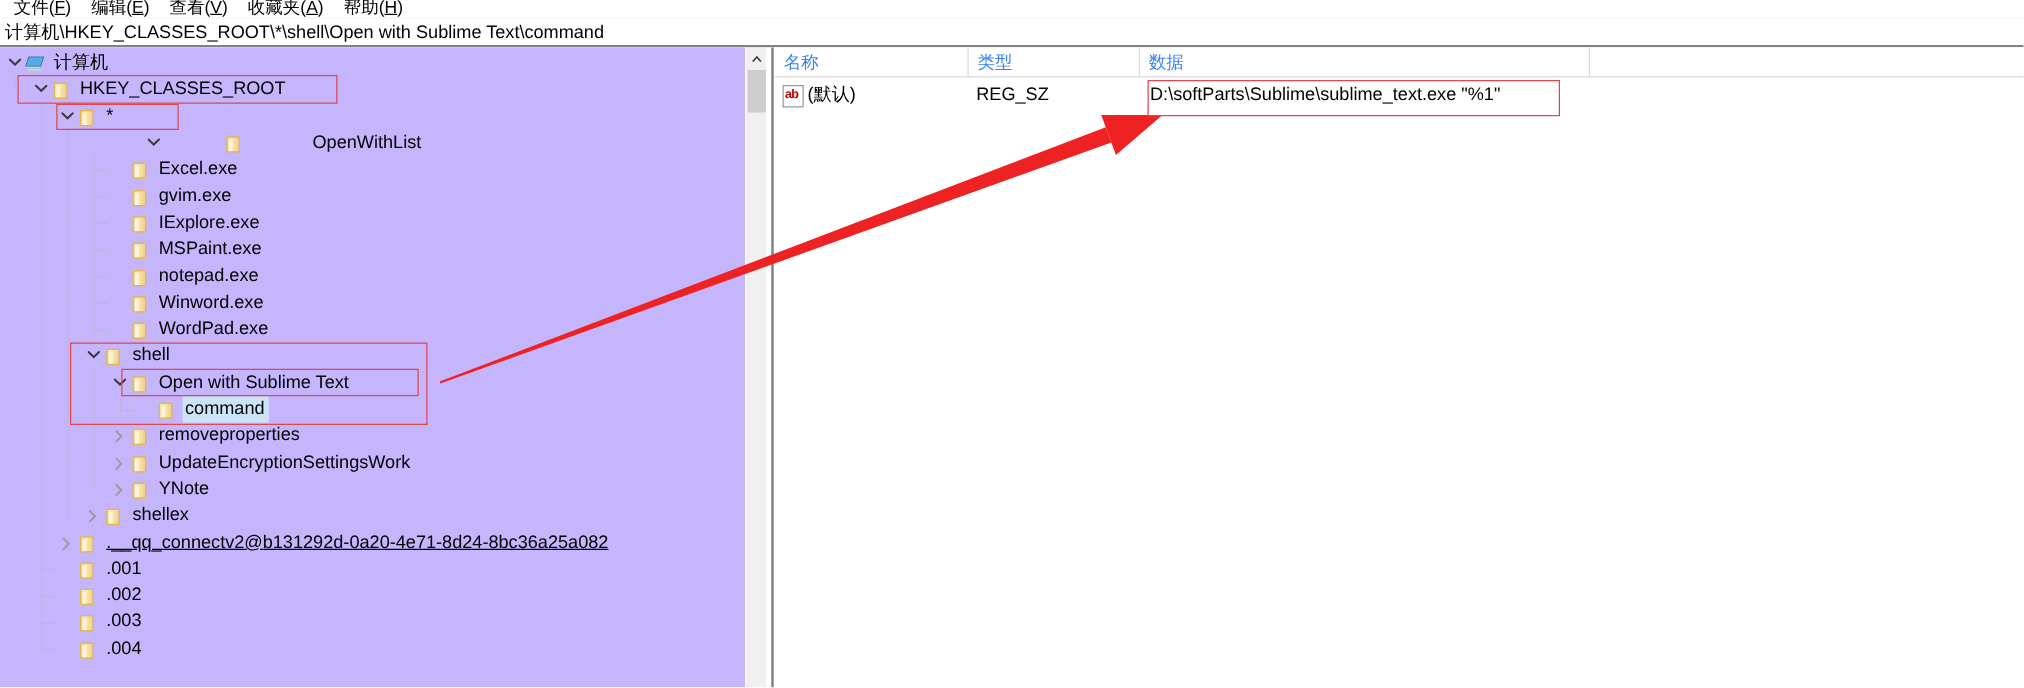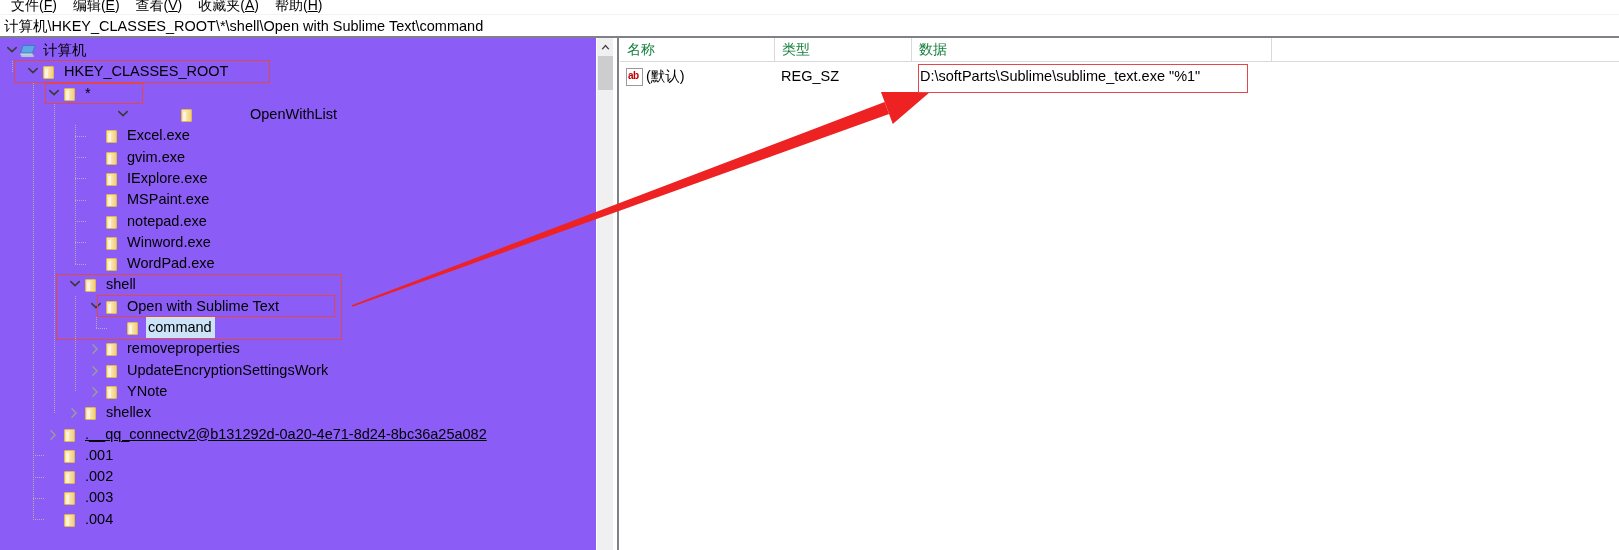--- a/index.html
+++ b/index.html
@@ -79,21 +79,21 @@
     background: #ffffff;
   }
 
   
   .tree-pane {
     position: absolute;
     left: 0; top: 0;
     width: 596px;
     height: 512px;
     overflow: hidden;
-    background: #8b5cf6;
+    background: #c4b5fd;
   }
   .tree-rows {
     position: absolute;
     left: 0; top: 0;
     width: 596px;
   }
   .tree-row {
     position: relative;
     height: 21.3px;
     display: flex;
@@ -220,21 +220,21 @@
     height: 24px;
     background: #ffffff;
     border-bottom: 1px solid #d9d9d9;
     box-sizing: border-box;
   }
   .col-head {
     position: absolute;
     top: 0;
     height: 23px;
     font-size: 14px;
-    color: #15803d;
+    color: #3b82f6;
     line-height: 23px;
     padding-left: 7px;
     box-sizing: border-box;
     border-right: 1px solid #d9d9d9;
     white-space: nowrap;
   }
   .list-row {
     position: absolute;
     left: 0;
     height: 25px;

